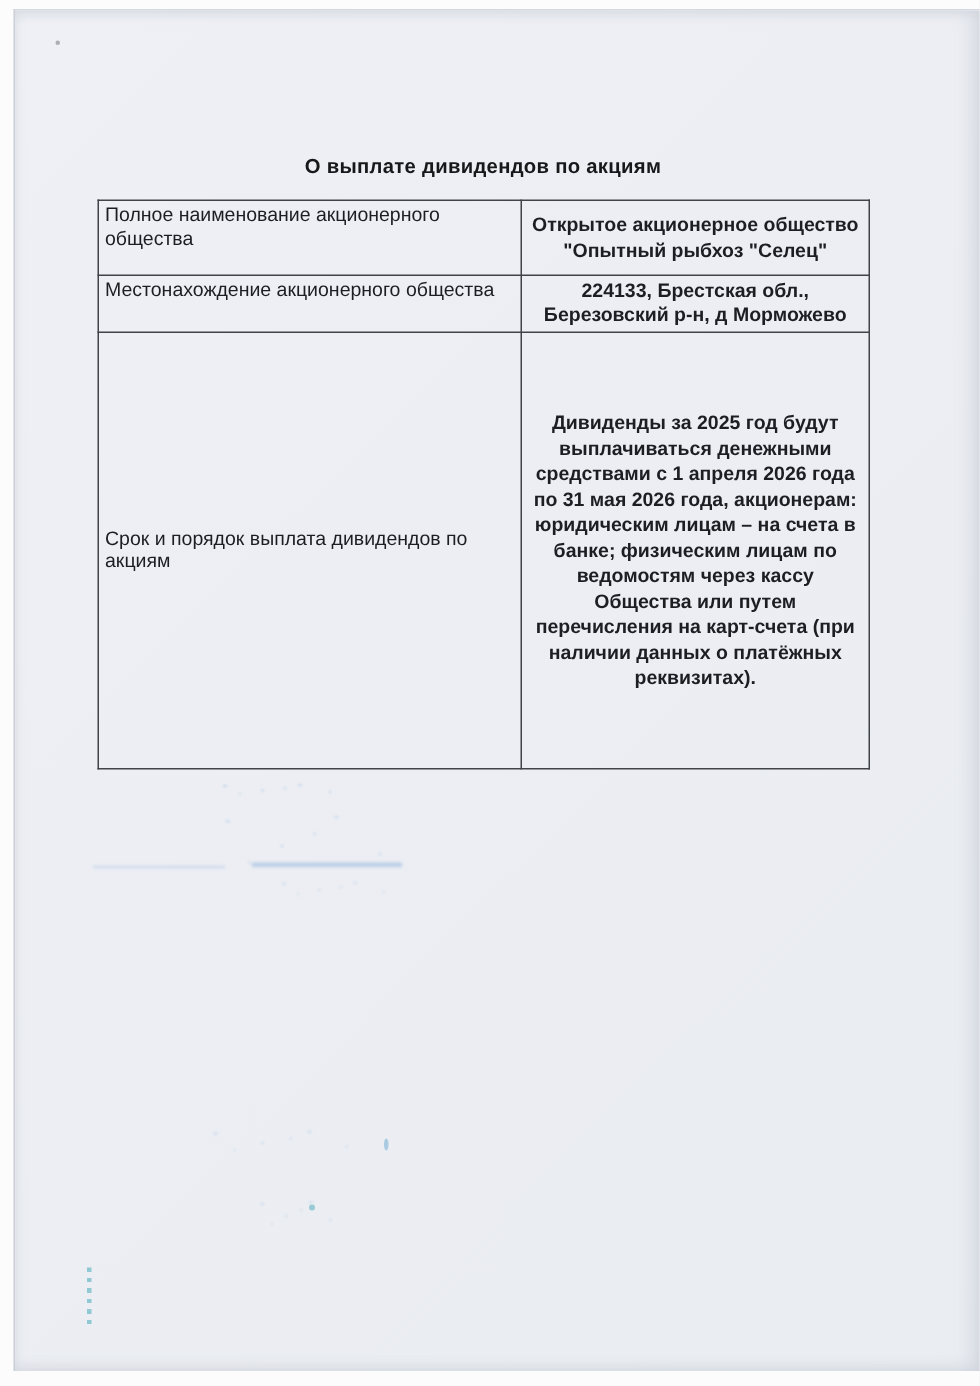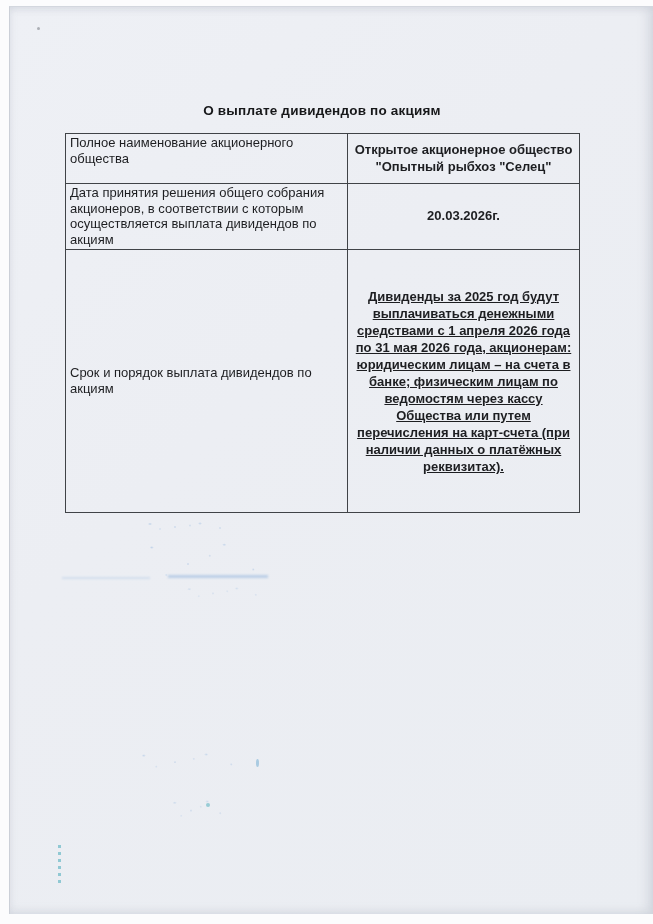--- a/index.html
+++ b/index.html
@@ -72,21 +72,20 @@
     padding: 2px 5px;
     text-align: center;
     vertical-align: middle;
     font-weight: bold;
     line-height: 16.4px;
     font-size: 13.2px;
   }
   tr.row-tall td.val {
     line-height: 17px;
     padding: 2px 6px;
-    text-decoration: underline;
   }
   
   .art {
     position: absolute;
     pointer-events: none;
   }
   .bleed-line {
     background: rgba(110,158,214,0.38);
     filter: blur(1px);
   }
@@ -124,23 +123,23 @@
     <table class="info">
       <colgroup>
         <col style="width:282px">
         <col style="width:232px">
       </colgroup>
       <tbody>
         <tr style="height:50px">
           <td class="lbl">Полное наименование акционерного общества</td>
           <td class="val">Открытое акционерное общество "Опытный рыбхоз "Селец"</td>
         </tr>
-        <tr style="height:63px">
-          <td class="lbl">Дата принятия решения общего собрания акционеров, в соответствии с которым осуществляется выплата дивидендов по акциям</td>
-          <td class="val">20.03.2026г.</td>
+        <tr style="height:32px">
+          <td class="lbl">Местонахождение акционерного общества</td>
+          <td class="val">224133, Брестская обл., Березовский р-н, д Морможево</td>
         </tr>
         <tr class="row-tall">
           <td class="lbl">Срок и порядок выплата дивидендов по акциям</td>
           <td class="val">Дивиденды за 2025 год будут выплачиваться денежными средствами с 1 апреля 2026 года по 31 мая 2026 года, акционерам: юридическим лицам – на счета в банке; физическим лицам по ведомостям через кассу Общества или путем перечисления на карт-счета (при наличии данных о платёжных реквизитах).</td>
         </tr>
       </tbody>
     </table>
 
     <div class="art speck" style="left:27px; top:20px; width:3px; height:3px; background:rgba(90,95,105,0.45);"></div>
 

